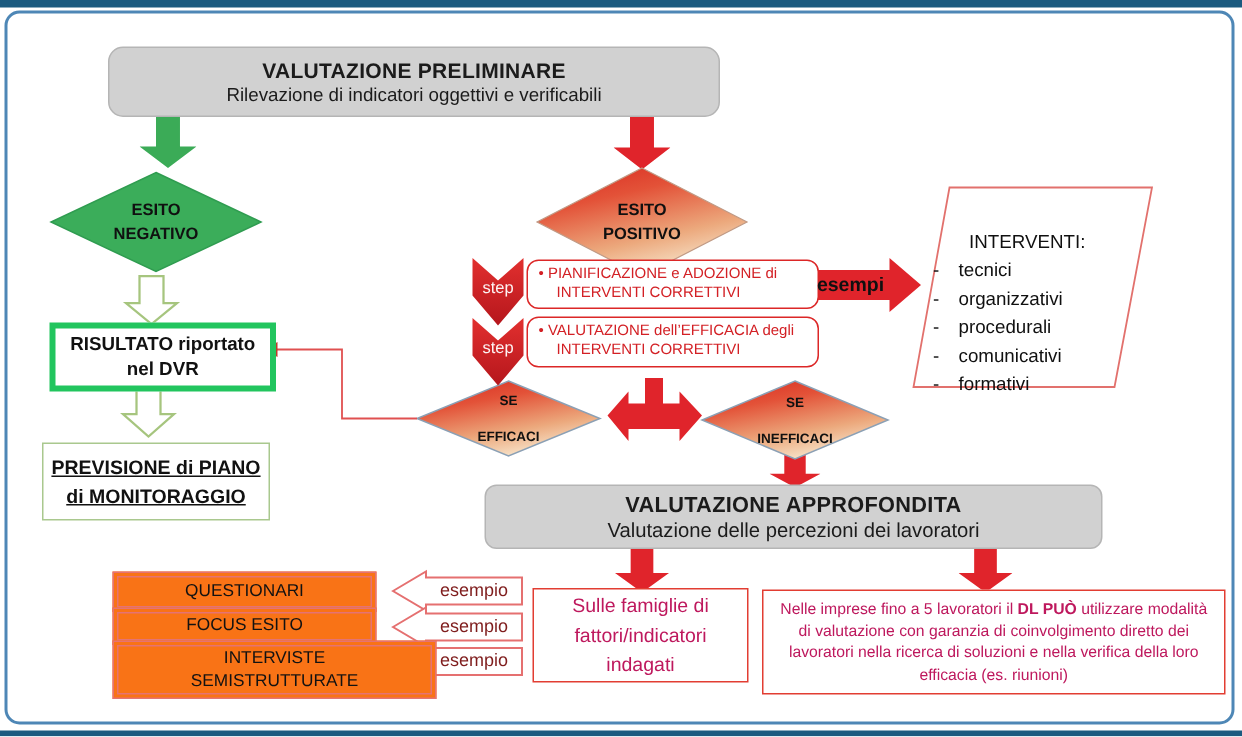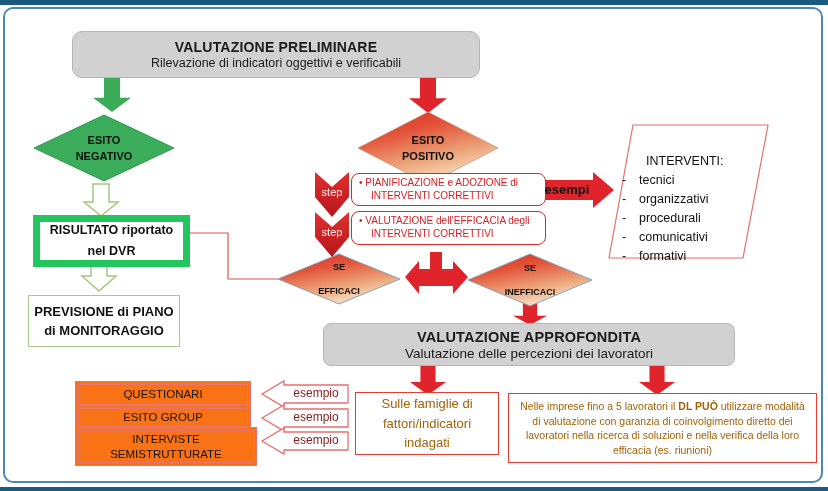--- a/index.html
+++ b/index.html
@@ -15,22 +15,22 @@
   .bar { background:#1b5a7f; }
   .frame { border:2px solid #4e87b6; border-radius:10px; }
 
   .graybox { background:#d1d1d1; border:1px solid #b5b5b5; border-radius:10px; color:#1b1b1b; }
   .gb-title { font-size:14px; font-weight:600; letter-spacing:.2px; }
   .gb-title-lg { font-size:14.5px; font-weight:600; letter-spacing:.2px; }
   .gb-sub { font-size:12.5px; margin-top:1px; }
   .gb-sub-lg { font-size:13.5px; margin-top:1px; }
 
   .whitebox { background:#fff; }
-  .bx-risultato { border:7px solid #22c55e; font-weight:700; font-size:12.5px; line-height:17px;justify-content:space-between; }
-  .bx-previsione { border:1px solid #a9c88e; font-weight:700; font-size:13px; line-height:19px; }
+  .bx-risultato { border:4px solid #22c55e; font-weight:700; font-size:12.5px; line-height:17px; }
+  .bx-previsione { border:1px solid #a9c88e; font-weight:700; font-size:13px; line-height:19px;text-decoration:underline; }
 
   .arr-down { clip-path: polygon(29% 0, 71% 0, 71% 58%, 100% 58%, 50% 100%, 0 58%, 29% 58%); }
   .green { background:#3bab57; }
   .red { background:#e0242b; }
 
   .dmd-text { font-weight:700; color:#101010; }
   .dmd-lg { font-size:11px; line-height:16px; }
   .dmd-sm { font-size:9px; line-height:12px;gap:12px; }
 
   .stepbox { background:#fff; border:1.5px solid #dc2727; border-radius:8px;
@@ -39,21 +39,21 @@
   .steptag { color:rgba(255,255,255,.95); font-size:11px; text-align:center; }
 
   .esempi-txt { font-size:13px; font-weight:700; color:#101010; text-align:center; }
   .esempio-txt { font-size:12px; color:#7f1d1d; text-align:center; }
 
   .interventi { font-size:12.5px; line-height:19px; color:#101010; }
   .int-title { margin-left:24px; }
   .int-row { display:flex; }
   .int-dash { width:17px; }
 
-  .redbox { background:#fff; border:1.5px solid #e23d32; color:#a16207; }
+  .redbox { background:#fff; border:1.5px solid #e23d32; color:#be185d; }
   .bx-famiglie { font-size:13px; line-height:19.5px; }
   .bx-imprese { font-size:10.5px; line-height:14.5px; padding:3px 6px; }
 
   .methodbox { background:#f97316; border:1px solid #e57373; outline:1px solid #e57373; outline-offset:-4px;
                color:#121212; font-size:11.5px; line-height:15px;
                display:flex; align-items:center; justify-content:center; text-align:center; }
 </style>
 </head>
 <body>
 
@@ -190,23 +190,23 @@
   <div class="abs z2 redbox bx-imprese ctr" style="left:508px;top:393px;width:295px;height:62px;">
     <div style="text-align:center;">
       <span>Nelle imprese fino a 5 lavoratori il </span><b>DL PUÒ</b><span> utilizzare modalità di valutazione con garanzia di coinvolgimento diretto dei lavoratori nella ricerca di soluzioni e nella verifica della loro efficacia (es. riunioni)</span>
     </div>
   </div>
 
   <div class="abs z2 methodbox" style="left:75px;top:381px;width:174px;height:25px;">
     <span>QUESTIONARI</span>
   </div>
   <div class="abs z2 methodbox" style="left:75px;top:405px;width:174px;height:23px;">
-    <span>ESITO GROUP</span>
-  </div>
-  <div class="abs z2 methodbox" style="left:75px;top:427px;width:174px;height:37px;padding:0 3px;">
+    <span>FOCUS ESITO</span>
+  </div>
+  <div class="abs z2 methodbox" style="left:75px;top:427px;width:174px;height:37px;padding:0 20px;">
     <span>INTERVISTE SEMISTRUTTURATE</span>
   </div>
 
   <div class="abs z2 esempio-txt" style="left:284px;top:386px;width:64px;">esempio</div>
   <div class="abs z2 esempio-txt" style="left:284px;top:410px;width:64px;">esempio</div>
   <div class="abs z2 esempio-txt" style="left:284px;top:433px;width:64px;">esempio</div>
 
 </div>
 
 </body></html>

